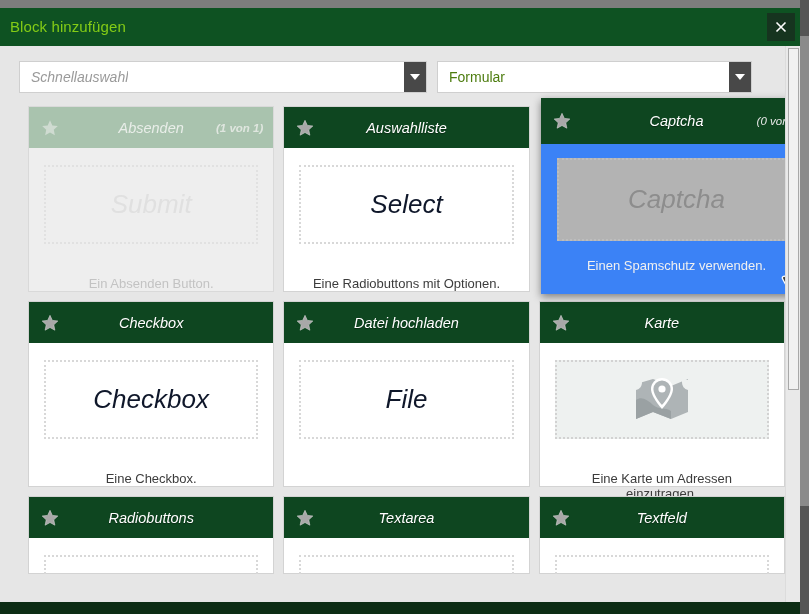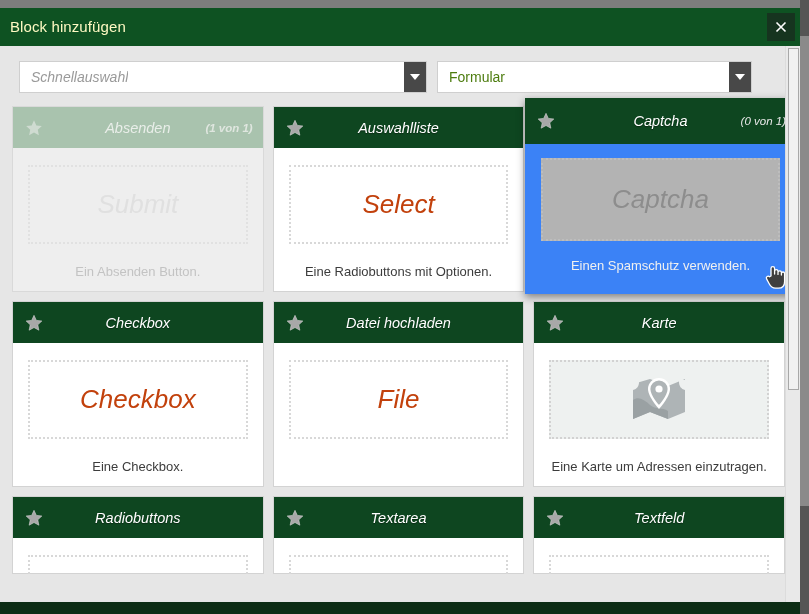--- a/index.html
+++ b/index.html
@@ -42,21 +42,21 @@
   
   .titlebar {
     position: relative;
     height: 38px;
     background: #0e5222;
     display: flex;
     align-items: center;
     padding-left: 10px;
   }
   .titlebar-title {
-    color: #fef9c3;
+    color: #84cc16;
     font-size: 15px;
     letter-spacing: .1px;
     line-height: 38px;
   }
   .close-button {
     position: absolute;
     right: 5px;
     top: 5px;
     width: 28px;
     height: 28px;
@@ -111,21 +111,21 @@
     display: block;
     width: 0; height: 0;
     border-left: 5px solid transparent;
     border-right: 5px solid transparent;
     border-top: 6px solid #ffffff;
   }
 
   
   .grid {
     position: relative;
-    padding: 0 15px 0 12px;
+    padding: 0 15px 0 28px;
   }
   .grid-row {
     display: flex;
     gap: 9px;
     margin-bottom: 9px;
     position: relative;
   }
 
   .card {
     position: relative;
@@ -176,27 +176,27 @@
     height: 79px;
     border: 2px dotted #d8d8d8;
     display: flex;
     align-items: center;
     justify-content: center;
     overflow: hidden;
   }
   .preview-text {
     font-size: 26px;
     font-style: italic;
-    color: #c2410c;
+    color: #0f172a;
   }
   .preview.map { background: #eef1f0; border-color: #d2d2d2; }
   .preview.map svg { display: block; }
 
   .card-desc {
-    margin-top: 20px;
+    margin-top: 32px;
     text-align: center;
     font-size: 13px;
     color: #3c3c3c;
   }
 
   
   .card.disabled { background: #eeeeee; border-color: #d9d9d9; }
   .card.disabled .card-head { background: #a9c3ae; }
   .card.disabled .card-title { color: #e9eee9; text-shadow: none; }
   .card.disabled .card-count { color: #dfe6df; font-weight: bold; }

